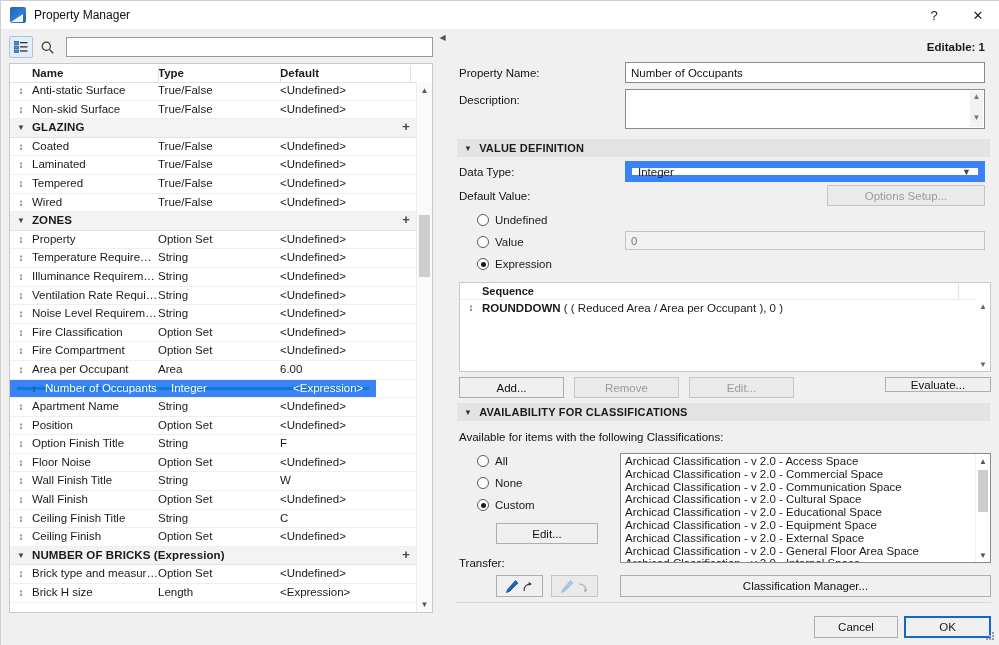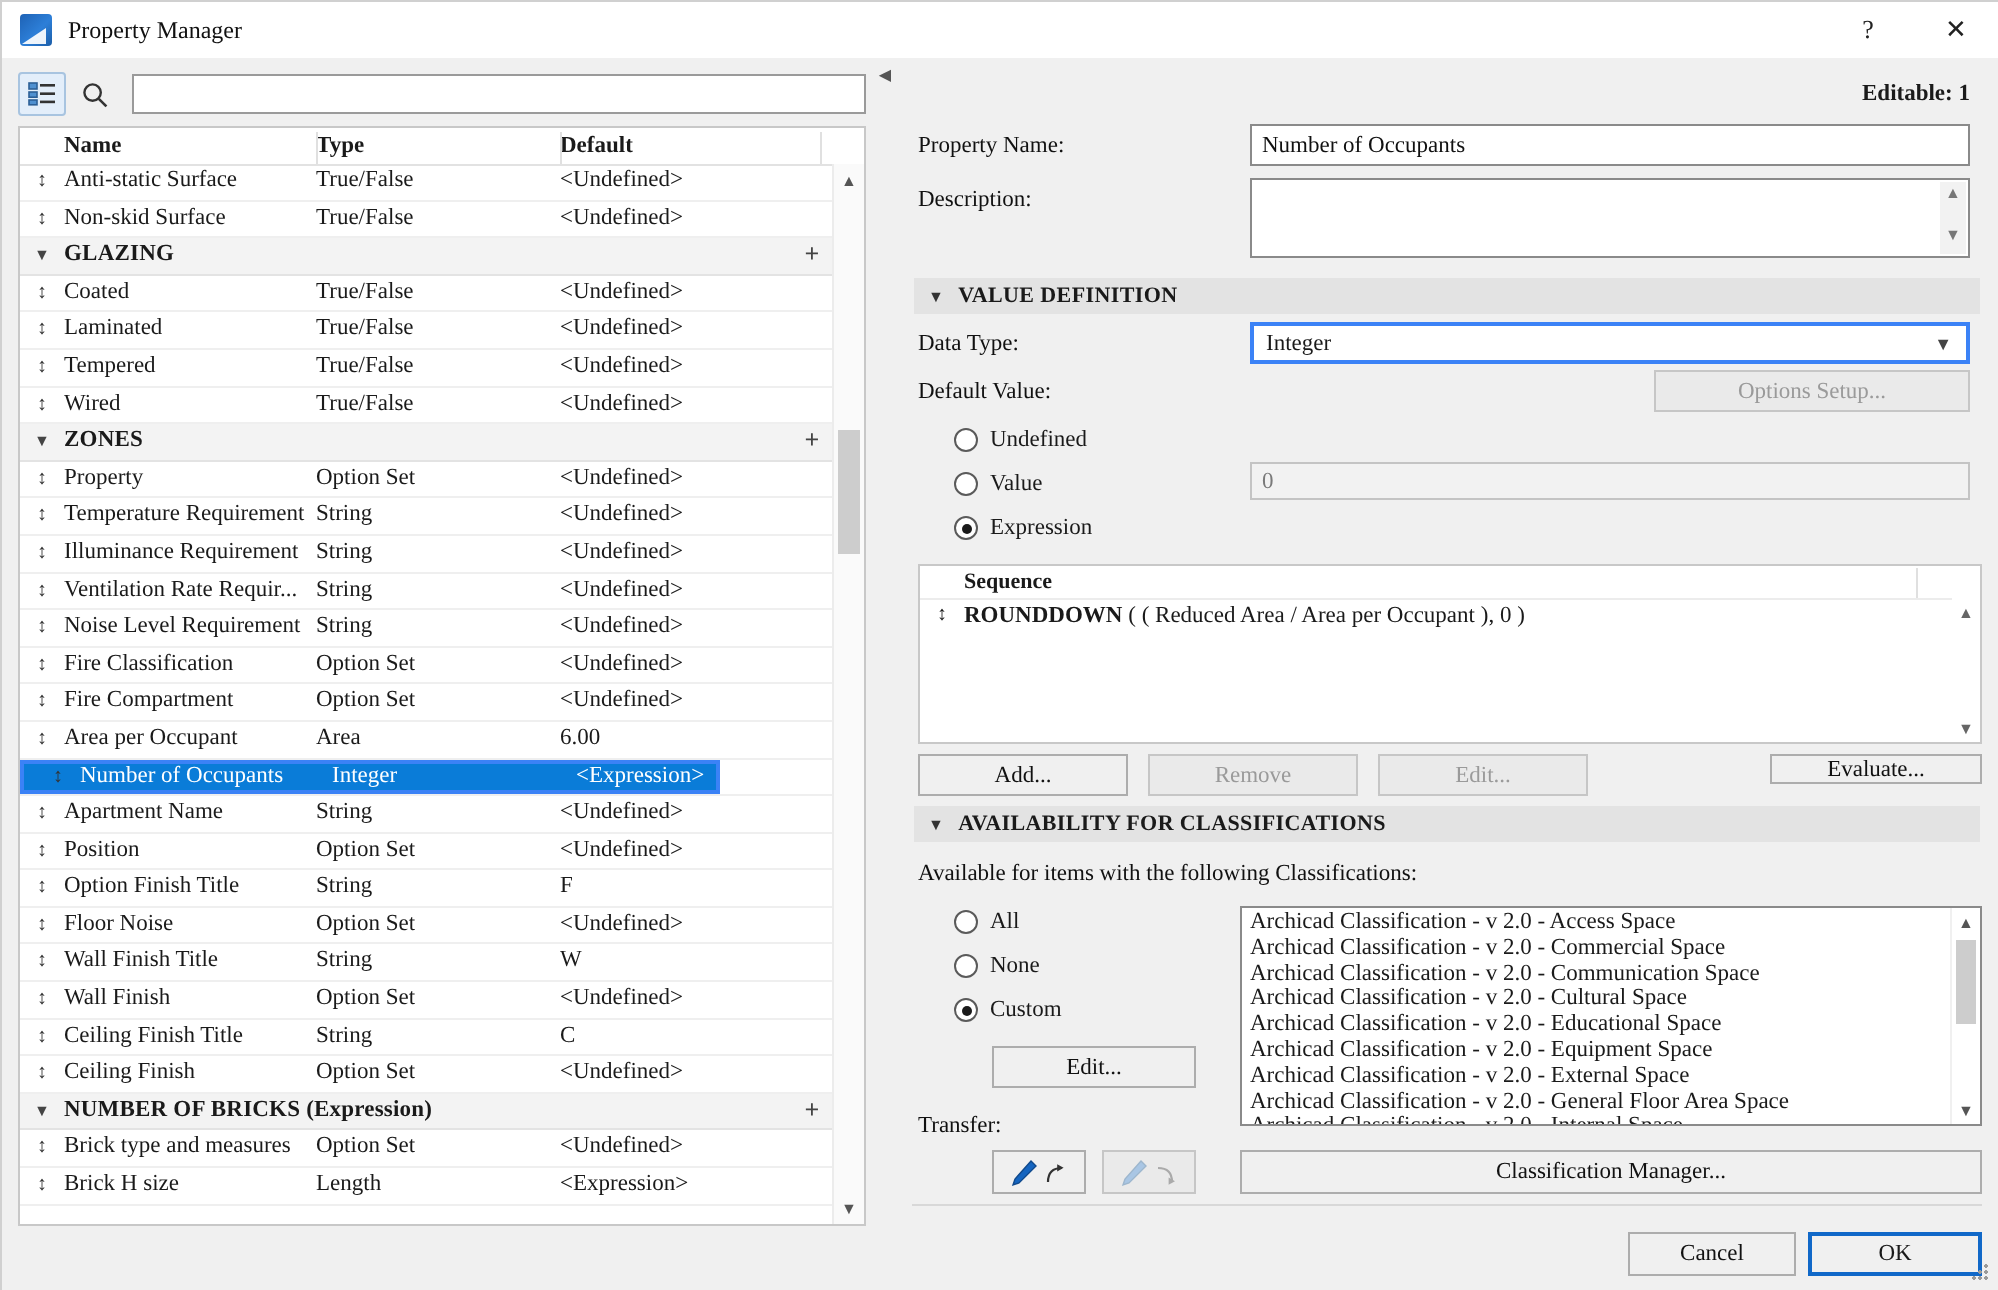--- a/index.html
+++ b/index.html
@@ -3,21 +3,21 @@
 <meta charset="utf-8">
 <style>
   html,body{margin:0;padding:0;}
   body{
     width:999px;height:645px;overflow:hidden;
     background:#f0f0f0;
     font-family:"Liberation Sans","DejaVu Sans",sans-serif;
     font-size:11.5px;color:#1a1a1a;
     -webkit-font-smoothing:antialiased;
   }
-  .win{position:relative;width:999px;height:645px;background:#a16207;border:1px solid #d0d0d0;box-sizing:border-box;font-family:Liberation Serif, serif;}
+  .win{position:relative;width:999px;height:645px;background:#a16207;border:1px solid #d0d0d0;box-sizing:border-box;}
 
   
   .titlebar{position:absolute;left:0;top:0;width:999px;height:28px;background:#ffffff;display:flex;align-items:center;}
   .title-ico{width:16px;height:16px;margin-left:9px;margin-right:8px;position:relative;border-radius:2px;
              background:linear-gradient(135deg,#1e62b5 0%,#2d7fd8 55%,#1c5ea8 100%);overflow:hidden;}
   .title-ico:after{content:"";position:absolute;left:1px;bottom:1px;width:0;height:0;
              border-left:12px solid transparent;border-bottom:8px solid #ffffff;opacity:.92;}
   .title-txt{font-size:12px;color:#111;}
   .tb-btns{position:absolute;right:0;top:0;height:28px;display:flex;}
   .tb-btn{width:44px;height:28px;display:flex;align-items:center;justify-content:center;font-size:13px;color:#222;cursor:default;}
@@ -65,21 +65,21 @@
 
   
   .rightpane{position:absolute;left:446px;top:28px;width:553px;height:617px;background:#f0f0f0;}
   .editable{position:absolute;right:15px;top:12px;font-weight:bold;font-size:11.5px;}
   .lbl{position:absolute;font-size:11.5px;color:#111;}
   .inp{position:absolute;border:1px solid #8a8a8a;background:#fff;box-sizing:border-box;
        font:inherit;padding:2px 5px;color:#111;}
   .inp.ro{background:#f2f2f2;color:#7a7a7a;border-color:#c4c4c4;}
   .sect{position:absolute;left:10px;width:533px;height:18px;background:#e3e3e3;display:flex;align-items:center;gap:7px;padding-left:7px;box-sizing:border-box;font-weight:bold;font-size:11px;letter-spacing:.2px;}
   .sect .tri{font-size:8px;color:#333;}
-  .sel{position:absolute;border:2px solid #3b82f6;background:#fff;box-sizing:border-box;
+  .sel{position:absolute;border:7px solid #3b82f6;background:#fff;box-sizing:border-box;
        display:flex;align-items:center;padding:0 6px;font:inherit;}
   .sel .cv{position:absolute;right:7px;font-size:9px;color:#444;}
   .radio{position:absolute;display:flex;align-items:center;gap:6px;font-size:11.5px;cursor:default;}
   .rdot{width:12px;height:12px;border:1px solid #5a5a5a;border-radius:50%;background:#fff;box-sizing:border-box;position:relative;}
   .rdot.on:after{content:"";position:absolute;left:2.5px;top:2.5px;width:5px;height:5px;border-radius:50%;background:#1a1a1a;}
 
   .seqbox{position:absolute;left:458px;top:281px;width:532px;height:90px;}
   .seqlist{position:absolute;left:0;top:0;right:0;bottom:0;border:1px solid #c8c8c8;background:#fff;box-sizing:border-box;overflow:hidden;}
   .seqhead{display:flex;height:16px;line-height:16px;font-weight:bold;font-size:11px;border-bottom:1px solid #ececec;position:relative;}
   .seqhead .s0{width:22px;} .seqhead .s1{flex:1;}

